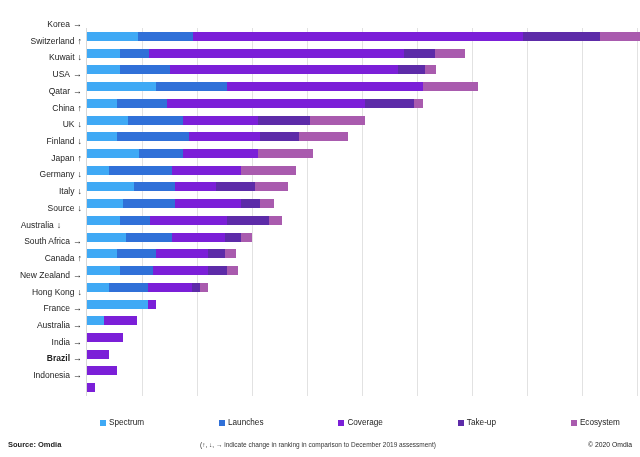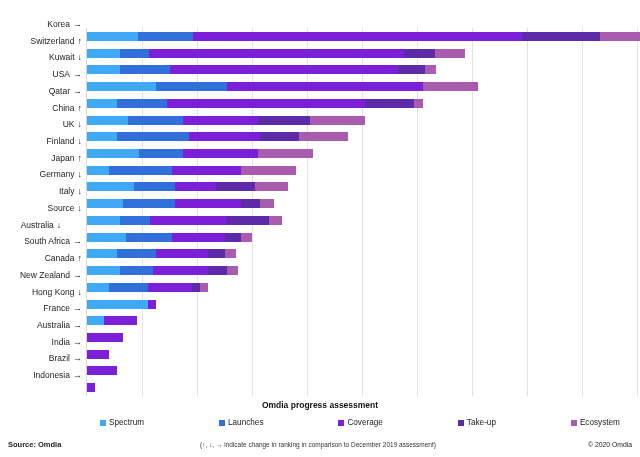--- a/index.html
+++ b/index.html
@@ -200,21 +200,21 @@
       <div class="ylabel" style="top: 171.136px;"><span>Italy</span><span class="arrow">↓</span></div>
       <div class="ylabel" style="top: 187.864px;"><span>Source</span><span class="arrow">↓</span></div>
       <div class="ylabel" style="top: 204.591px; text-align: center;"><span>Australia</span><span class="arrow">↓</span></div>
       <div class="ylabel" style="top: 221.318px;"><span>South Africa</span><span class="arrow">→</span></div>
       <div class="ylabel" style="top: 238.045px; padding-left: 20px;"><span>Canada</span><span class="arrow">↑</span></div>
       <div class="ylabel" style="top: 254.773px;"><span>New Zealand</span><span class="arrow">→</span></div>
       <div class="ylabel" style="top: 271.5px;"><span>Hong Kong</span><span class="arrow">↓</span></div>
       <div class="ylabel" style="top: 288.227px;"><span>France</span><span class="arrow">→</span></div>
       <div class="ylabel" style="top: 304.955px;"><span>Australia</span><span class="arrow">→</span></div>
       <div class="ylabel" style="top: 321.682px;"><span>India</span><span class="arrow">→</span></div>
-      <div class="ylabel" style="top: 338.409px;"><span>Brazil</span><span class="arrow">→</span></div>
+      <div class="ylabel" style="top: 338.409px; font-weight: bold;"><span>Brazil</span><span class="arrow">→</span></div>
       <div class="ylabel" style="top: 355.136px;"><span>Indonesia</span><span class="arrow">→</span></div>
     </div>
 
   <div id="plot-area">
     <div id="gridlines">
         <div class="gridline" style="left: 55px; background: rgb(226, 226, 226);"></div>
         <div class="gridline" style="left: 110px; background: rgb(226, 226, 226);"></div>
         <div class="gridline" style="left: 165px; background: rgb(226, 226, 226);"></div>
         <div class="gridline" style="left: 220px; background: rgb(226, 226, 226);"></div>
         <div class="gridline" style="left: 275px; background: rgb(226, 226, 226);"></div>
@@ -394,21 +394,20 @@
           </div>
         </div>
         <div class="bar-row" style="top: 355.136px;">
           <div class="bar-track">
             <div class="seg" style="left: 0px; width: 8.25px; background: rgb(123, 31, 216);"></div>
           </div>
         </div>
       </div>
   </div>
 
-  <div id="axis-title">Omdia progress assessment</div>
 
   <div id="legend">
       <div class="legend-item">
         <span class="legend-swatch" style="background: rgb(63, 169, 245);"></span>
         <span>Spectrum</span>
       </div>
       <div class="legend-item">
         <span class="legend-swatch" style="background: rgb(48, 112, 216);"></span>
         <span>Launches</span>
       </div>

